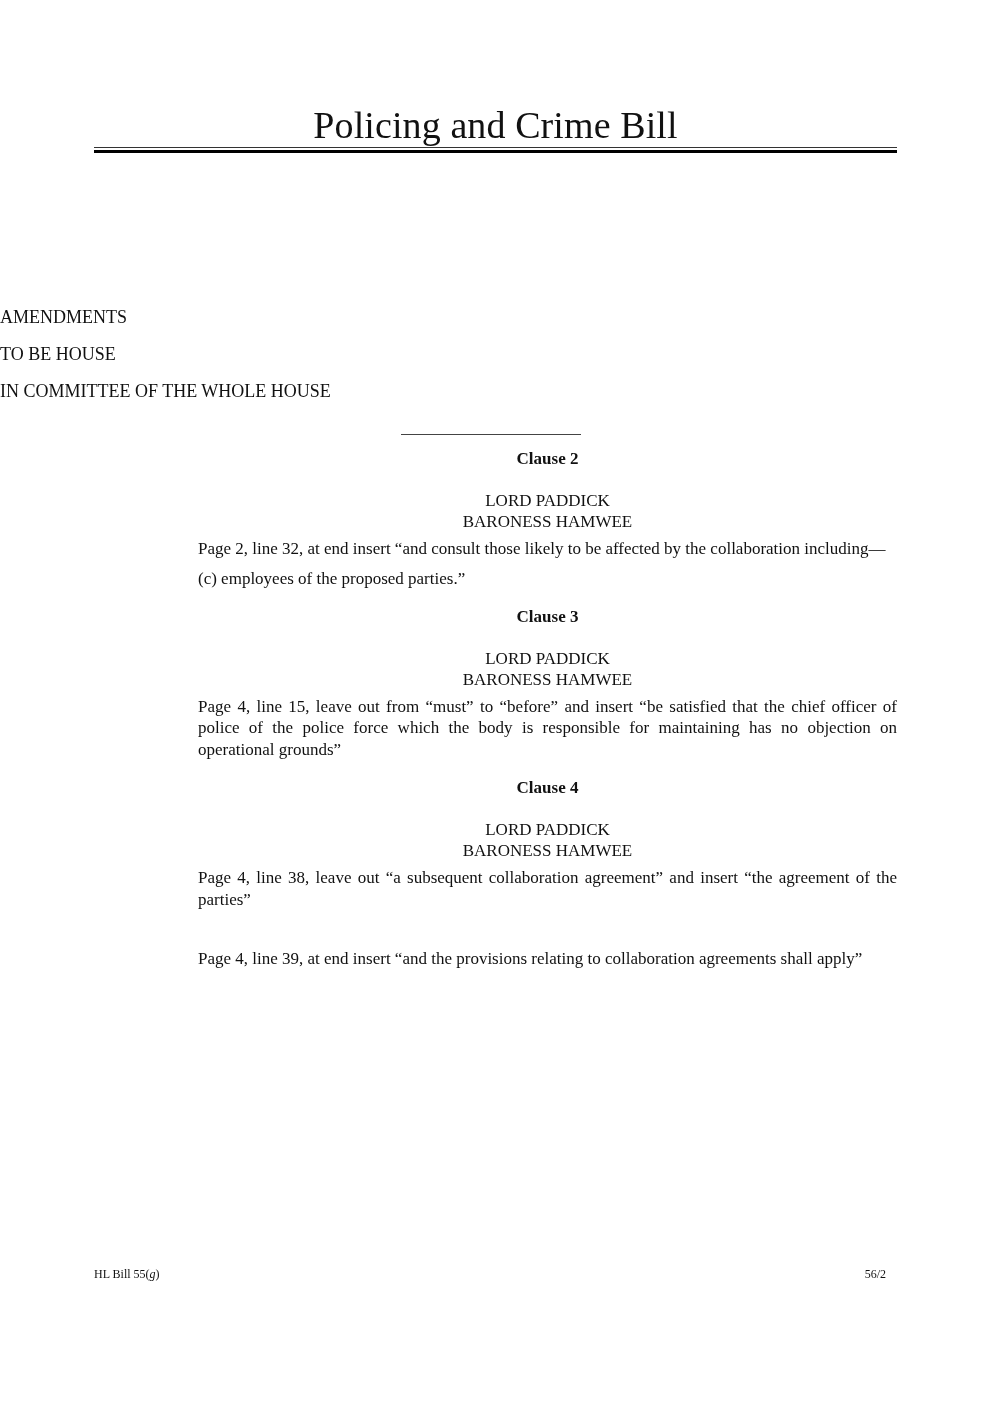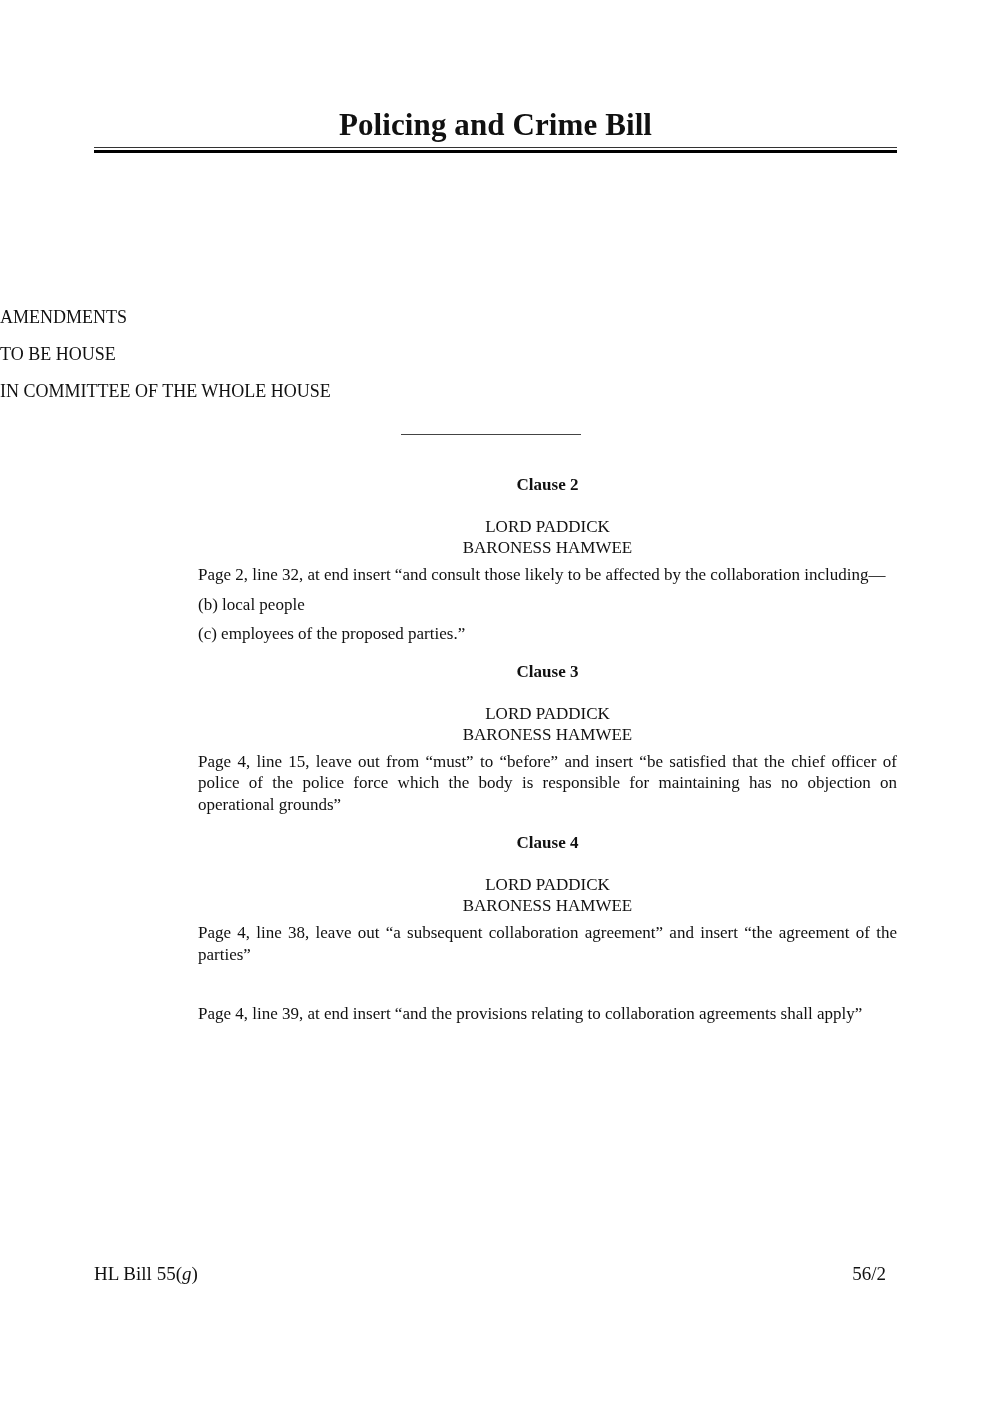--- a/index.html
+++ b/index.html
@@ -3,55 +3,55 @@
   <meta charset="utf-8">
   <style>
     html, body { margin: 0; padding: 0; background: #ffffff; }
     body {
       width: 991px; height: 1401px; position: relative; overflow: hidden;
       font-family: "Liberation Serif", "DejaVu Serif", serif;
       color: #111111;
     }
     .title {
       position: absolute; left: 94px; width: 803px; top: 105px;
-      text-align: center; font-size: 31px; font-weight: bold; line-height: 40px;
+      text-align: center; font-size: 38px; font-weight: normal; line-height: 40px;
       letter-spacing: 0.1px;
     }
     .rule-thin {
       position: absolute; left: 94px; width: 803px; top: 147px;
       height: 1px; background: #333;
     }
     .rule-thick {
       position: absolute; left: 94px; width: 803px; top: 150px;
       height: 3px; background: #000;
     }
     .heading {
       position: absolute; left: 0; width: 991px; 
       font-size: 18px; line-height: 22px;
     }
     .short-rule {
       position: absolute; left: 401px; width: 180px; top: 434px;
       height: 1px; background: #444;
     }
     .body-col {
-      position: absolute; left: 198px; width: 699px; top: 474px;
+      position: absolute; left: 198px; width: 699px; top: 448px;
       font-size: 17px; line-height: 21.5px;
     }
     .clause-title {
       text-align: center; font-weight: bold; font-size: 17px; margin: 0;
       line-height: 22px;
     }
     .movers { text-align: center; margin-top: 20px; margin-bottom: 6px; }
     .mover { display: block; line-height: 21px; }
     .amend { text-align: justify; text-align-last: left; margin: 0 0 8px 0; }
     .item { margin: 8px 0 0 0; line-height: 21px; }
     .section { margin-bottom: 17px; }
     .gap { height: 30px; }
     .footer {
-      position: absolute; top: 1263px; font-size: 19px; line-height: 22px;
+      position: absolute; top: 1263px; font-size: 12px; line-height: 22px;
     }
     .footer-left { left: 94px; }
     .footer-right { right: 105px; text-align: right; }
   </style>
 </head>
 <body>
 
 <div class="title">Policing and Crime Bill</div>
 <div class="rule-thin"></div>
 <div class="rule-thick"></div>
@@ -63,21 +63,20 @@
 
 <div class="body-col">
 
   <div class="section">
     <p class="clause-title">Clause 2</p>
     <div class="movers">
       <span class="mover">LORD PADDICK</span>
       <span class="mover">BARONESS HAMWEE</span>
     </div>
     <p class="amend" style="margin-bottom:0">Page 2, line 32, at end insert “and consult those likely to be affected by the collaboration including—</p>
-    <p class="item">(b) local people</p>
     <p class="item">(c) employees of the proposed parties.”</p>
   </div>
 
   <div class="section">
     <p class="clause-title">Clause 3</p>
     <div class="movers">
       <span class="mover">LORD PADDICK</span>
       <span class="mover">BARONESS HAMWEE</span>
     </div>
     <p class="amend">Page 4, line 15, leave out from “must” to “before” and insert “be satisfied that the chief officer of police of the police force which the body is responsible for maintaining has no objection on operational grounds”</p>

